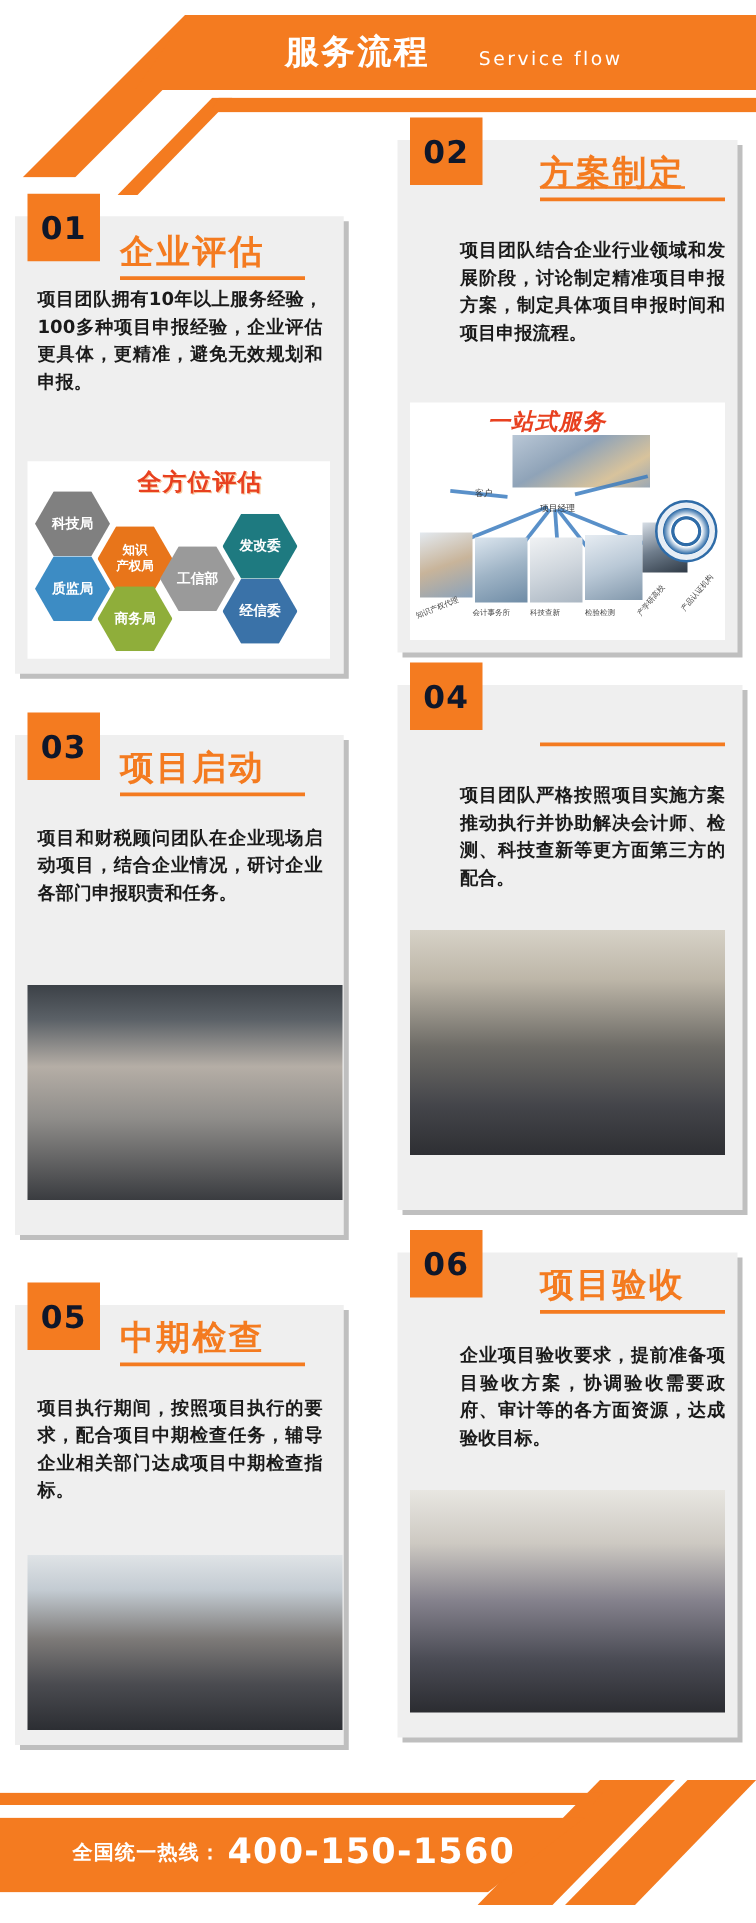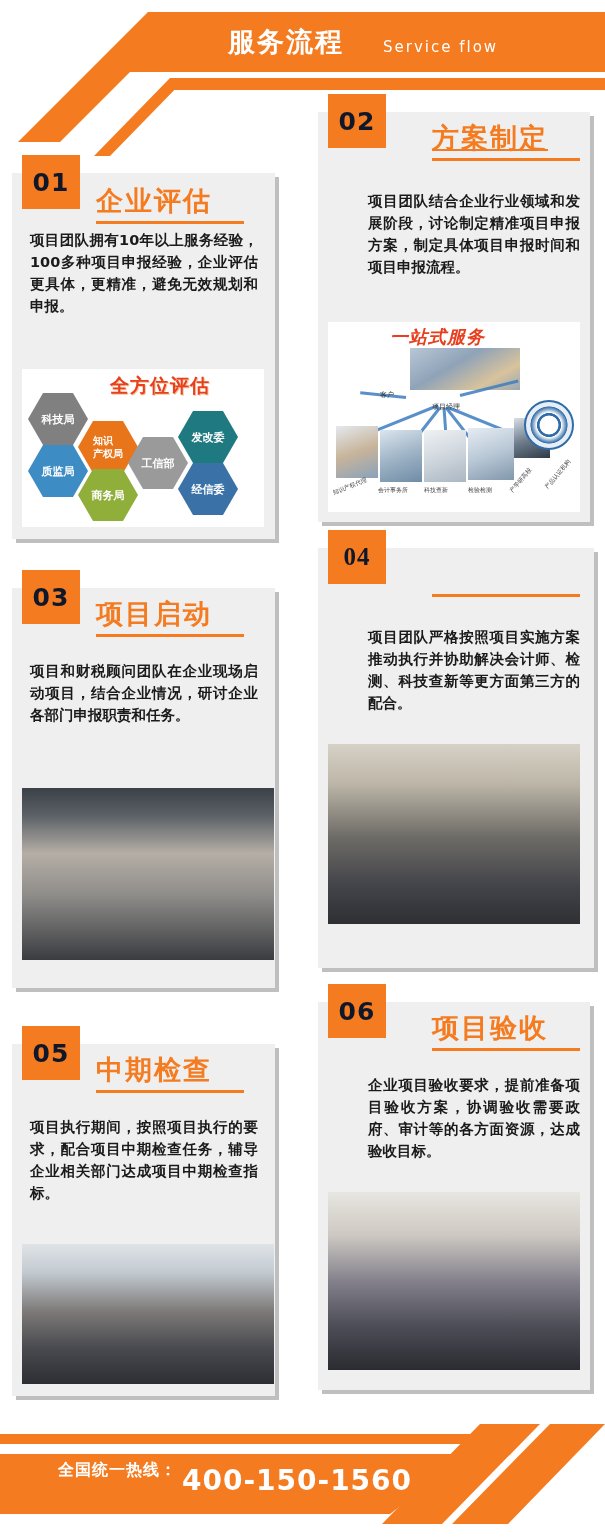--- a/index.html
+++ b/index.html
@@ -66,21 +66,21 @@
   #card2{left:318px;top:112px;width:272px;height:410px;}
   #card2 .card-title{left:114px;top:8px;text-decoration:underline;}
   #card2 .title-rule{left:114px;top:46px;width:148px;}
   #card2 .card-body{left:50px;top:78px;width:212px;}
 
   #card3{left:12px;top:588px;width:263px;height:400px;}
   #card3 .card-title{left:84px;top:8px;}
   #card3 .title-rule{left:84px;top:46px;width:148px;}
   #card3 .card-body{left:18px;top:72px;width:228px;}
 
-  #card4{left:318px;top:548px;width:276px;height:420px;font-family:Liberation Serif, serif;}
+  #card4{left:318px;top:548px;width:276px;height:420px;}
   #card4 .card-title{left:114px;top:8px;}
   #card4 .title-rule{left:114px;top:46px;width:148px;}
   #card4 .card-body{left:50px;top:78px;width:212px;}
 
   #card5{left:12px;top:1044px;width:263px;height:352px;}
   #card5 .card-title{left:84px;top:8px;}
   #card5 .title-rule{left:84px;top:46px;width:148px;}
   #card5 .card-body{left:18px;top:72px;width:228px;}
 
   #card6{left:318px;top:1002px;width:272px;height:388px;}
@@ -94,21 +94,21 @@
   
   .hexwrap{position:absolute;left:10px;top:196px;width:242px;height:158px;background:#fff;}
   .hexlabel{
     position:absolute;left:88px;top:4px;font-size:19px;font-weight:bold;
     color:#E8401F;letter-spacing:1px;
     text-shadow:1px 1px 0 #f7c9a0;
   }
   .hex{
     position:absolute;width:60px;height:52px;color:#fff;font-weight:bold;
     font-size:11px;display:flex;align-items:center;justify-content:center;
-    text-align:left;line-height:13px;
+    text-align:center;line-height:13px;
     clip-path:polygon(25% 0%,75% 0%,100% 50%,75% 100%,25% 100%,0% 50%);
     font-family:Liberation Serif, serif;
   }
 
   
   .onestop{position:absolute;left:10px;top:210px;width:252px;height:190px;background:#fff;}
   .os-title{position:absolute;left:62px;top:3px;font-size:18px;font-weight:bold;
     color:#E8401F;font-style:italic;letter-spacing:1px;}
   .os-photo{position:absolute;left:82px;top:26px;width:110px;height:42px;
     background:linear-gradient(150deg,#b9c7d6,#8fa3b8 40%,#d8c39c 75%,#9aa7b4);}
@@ -131,21 +131,21 @@
     clip-path:polygon(0 0, 468px 0, 390px 60px, 0 60px);
   }
   .ft-wedge{
     position:absolute;left:380px;top:0px;width:225px;height:100px;background:#F47B20;
     clip-path:polygon(100px 0, 160px 0, 62px 100px, 2px 100px);
   }
   .ft-wedge2{
     position:absolute;left:380px;top:0px;width:225px;height:100px;background:#F47B20;
     clip-path:polygon(170px 0, 225px 0, 128px 100px, 72px 100px);
   }
-  .ft-label{position:absolute;left:58px;top:36px;color:#fff;font-size:16px;
+  .ft-label{position:absolute;left:58px;top:48px;color:#fff;font-size:16px;
     font-weight:bold;letter-spacing:1px;}
   .ft-phone{position:absolute;left:182px;top:40px;color:#fff;font-size:28px;
     font-weight:bold;letter-spacing:1px;}
 </style>
 </head>
 <body>
 
 <div class="header">
   <div class="hdr-wedge"></div>
   <div class="hdr-wedge2"></div>

